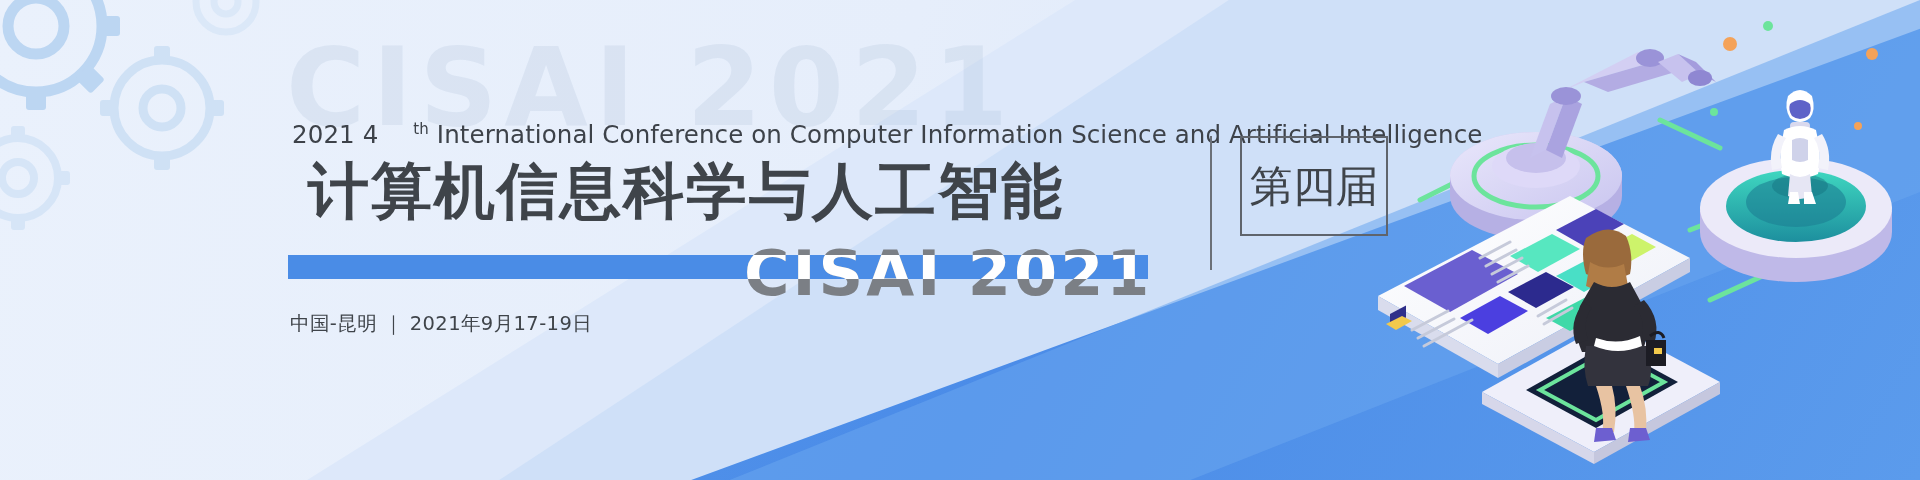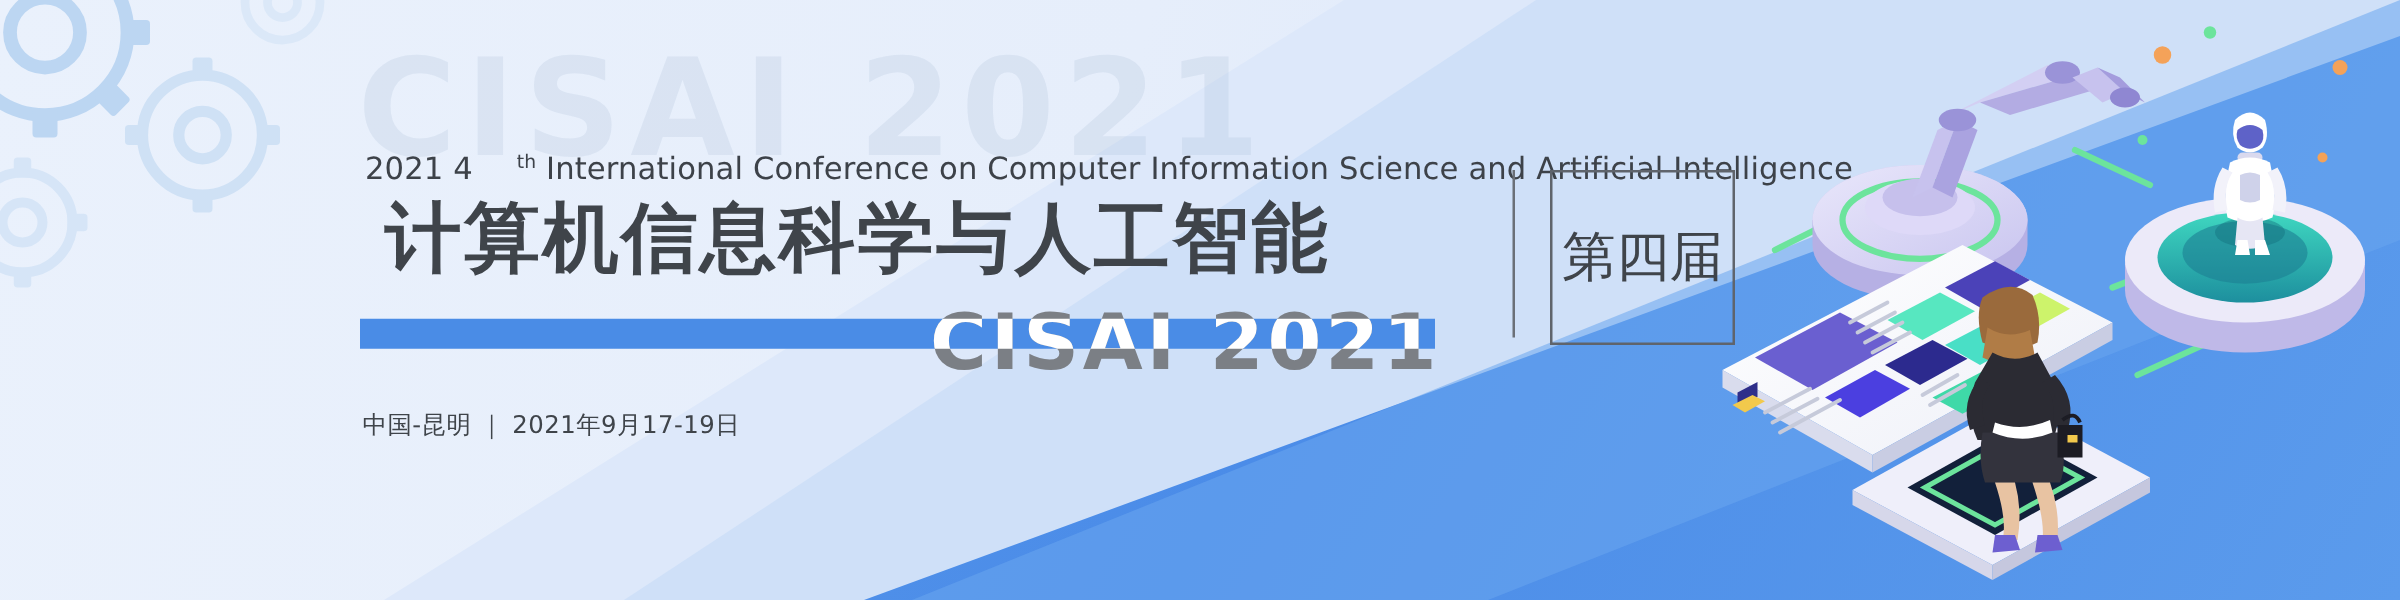--- a/index.html
+++ b/index.html
@@ -45,39 +45,39 @@
     font-size:61px;font-weight:bold;color:#3f444a;letter-spacing:2px;
     line-height:1;white-space:nowrap;
     font-family:"DejaVu Sans",sans-serif;}
 
   .cn-sub{position:absolute;left:6px;top:232px;
     font-size:42px;color:#43484e;letter-spacing:36px;line-height:1;white-space:nowrap;
     font-family:"DejaVu Sans",sans-serif;}
 
   .divider{position:absolute;left:922px;top:136px;width:2px;height:134px;background:#6b7078;}
 
-  .edition-box{position:absolute;left:952px;top:136px;width:148px;height:140px;
+  .edition-box{position:absolute;left:952px;top:136px;width:148px;height:100px;
     border:2px solid #5f646c;box-sizing:border-box;
     display:flex;align-items:center;justify-content:center;}
   .edition-box span{font-size:43px;color:#3f444a;letter-spacing:0px;line-height:1;
     font-family:"DejaVu Sans",sans-serif;}
 
   
   .bar{position:absolute;left:288px;top:255px;width:860px;height:24px;background:#4a8ce6;}
   .cisai-big{position:absolute;left:744px;top:243px;
     font-size:62px;font-weight:bold;letter-spacing:3px;line-height:1;white-space:nowrap;
     color:#7b7f85;font-family:"DejaVu Sans",sans-serif;}
   .cisai-white{position:absolute;left:744px;top:243px;
     font-size:62px;font-weight:bold;letter-spacing:3px;line-height:1;white-space:nowrap;
     color:#ffffff;font-family:"DejaVu Sans",sans-serif;
     clip-path:inset(12px 0 calc(100% - 36px) 0);}
 
   
   .footer{position:absolute;left:290px;top:310px;font-size:19.5px;color:#3f444a;
-    letter-spacing:.4px;white-space:nowrap;font-family:"DejaVu Sans",sans-serif;margin-top:16px;}
+    letter-spacing:.4px;white-space:nowrap;font-family:"DejaVu Sans",sans-serif;}
 
   
   .illo{position:absolute;right:0;top:0;width:560px;height:480px;}
   .illo svg{display:block;}
 </style>
 </head>
 <body>
 
 <div class="banner">
 

